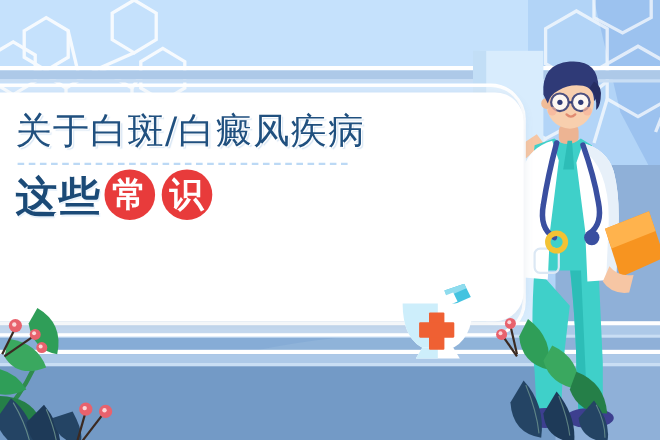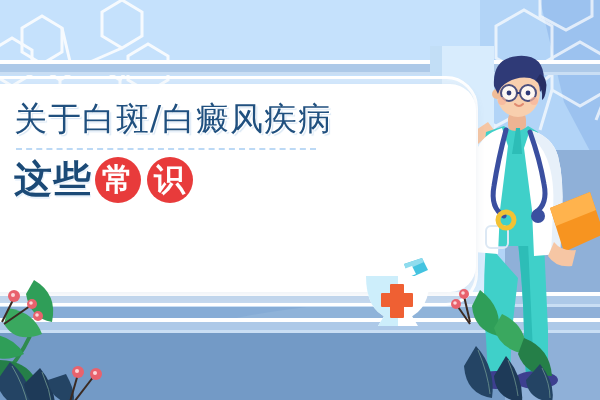--- a/index.html
+++ b/index.html
@@ -76,21 +76,21 @@
     font-family:"DejaVu Serif","Liberation Serif",serif;
     font-size:33px;line-height:46px;letter-spacing:1px;
     color:#20507f;font-weight:400;white-space:nowrap;
     text-shadow:1px 1px 0 #ffffff, 2px 2px 1px rgba(200,220,240,.7);
   }
   .divider{
     margin:6px 0 4px 2px;width:300px;height:0;
     border-top:2px dashed #bcd9f5;
   }
   .line2{
-    display:flex;align-items:center;white-space:nowrap;
+    display:flex;align-items:flex-start;white-space:nowrap;
     font-family:"DejaVu Serif","Liberation Serif",serif;
     font-size:38px;font-weight:700;color:#1b4a77;letter-spacing:1px;
     text-shadow:1px 2px 0 #e9f2fb;
   }
   .hl-badge{
     display:inline-flex;align-items:center;justify-content:center;
     width:46px;height:46px;border-radius:50%;
     background:#e83b3b;color:#ffffff;
     font-size:31px;font-weight:700;margin:0 3px;
     font-family:"DejaVu Serif","Liberation Serif",serif;

